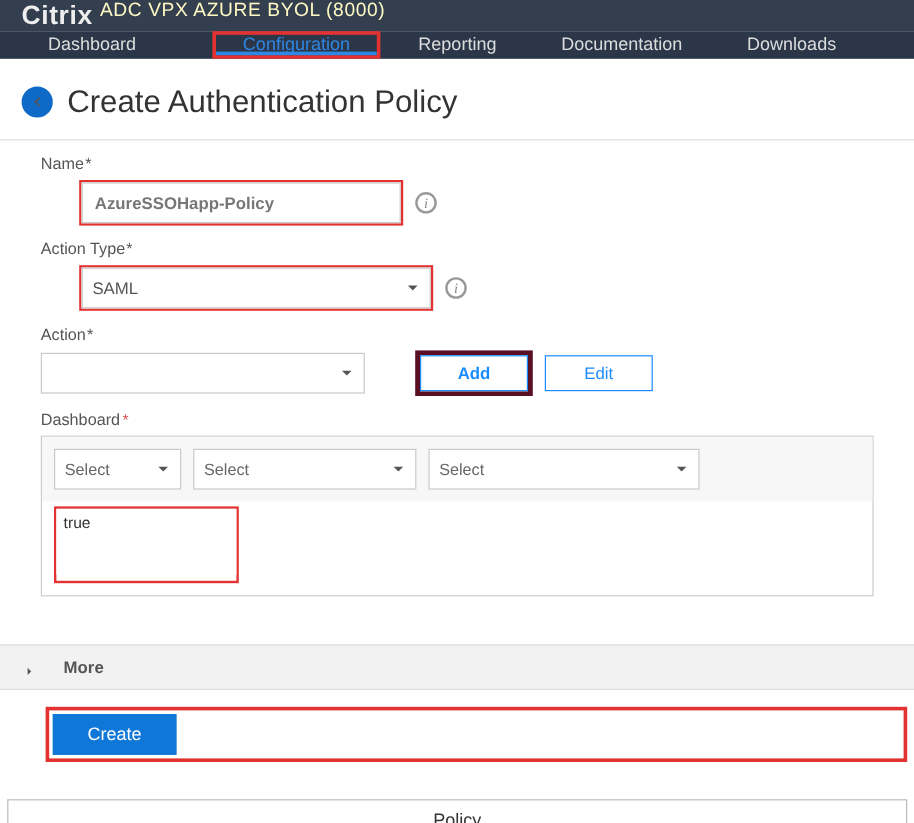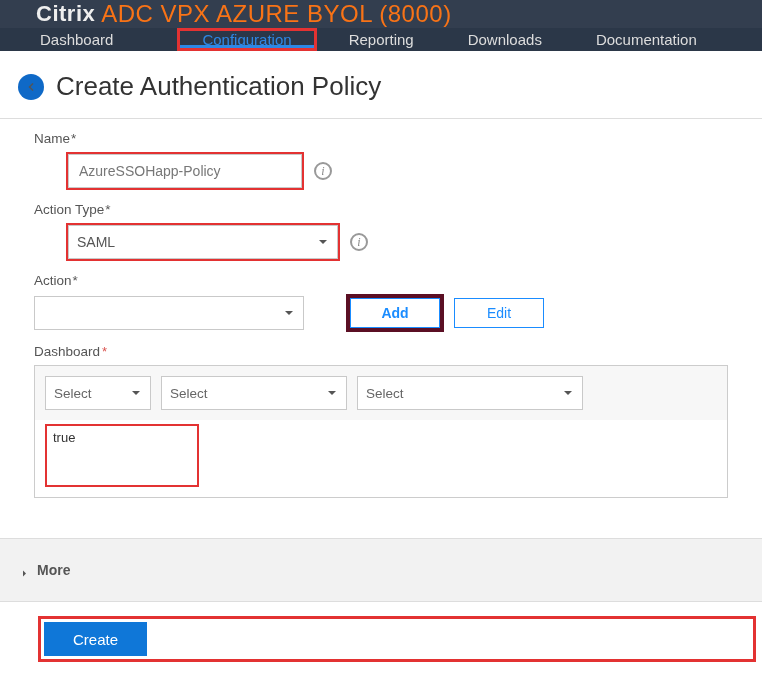--- a/index.html
+++ b/index.html
@@ -1,20 +1,20 @@
 <!DOCTYPE html>
 <html><head>
 <meta charset="utf-8">
 <style>
   * { box-sizing: border-box; margin: 0; padding: 0; font-family: -apple-system, "Segoe UI", Arial, sans-serif; }
   body { width: 762px; height: 686px; background: #fff; display:flex; flex-direction:column; }
 
-  .header { background:#333e4f; height:36px; display:flex; align-items:center; padding:0 36px; color:#ddd; }
+  .header { background:#333e4f; height:36px; display:flex; align-items:flex-start; padding:0 18px; color:#ddd; }
   .brand-bold { font-weight:700; font-size:22px; color:#eee; letter-spacing:0.5px; }
-  .brand-rest { font-size:24px; font-weight:300; color:#f97316; margin-left:6px; letter-spacing:0.5px;}
+  .brand-rest { font-size:16px; font-weight:300; color:#fef9c3; margin-left:6px; letter-spacing:0.5px;}
 
   .nav { background:#2b3748; height:45px; display:flex; align-items:stretch; padding:0 18px; gap:10px;}
   .tab { color:#ddd; font-size:15px; display:flex; align-items:center; padding:0 22px; position:relative; cursor:pointer; }
   .tab.active { color:#2d87e5; }
   .tab.active::after { content:""; position:absolute; left:0; right:0; bottom:0; height:3px; background:#2d87e5;}
   .hlw-red { border:3px solid #e33232; }
   .hlw-redthin { border:2px solid #e33232; }
   .hlw-dark { border:4px solid #5b0f24; }
 
   .page { flex:1; display:flex; flex-direction:column; }
@@ -24,41 +24,41 @@
   .page-title { font-size:26px; font-weight:400; color:#333; }
 
   .hr-sep { border-top:1px solid #ddd; margin:6px 0 0 0; }
 
   .form { padding:12px 34px 0 34px; color:#444; }
   .fld { margin-bottom:12px; }
   .lbl { font-size:13.5px; color:#555; margin-bottom:6px; display:block;}
   .req::after { content:"*"; color:#555; margin-left:1px;}
   .reqred { color:#d9534f; margin-left:2px; font-size:13px;}
   .row { display:flex; align-items:center; gap:10px; }
-  .input { height:34px; border:1px solid #c9c9c9; background:#fff; padding:0 10px; font-size:14px; color:#777; width:234px; }
-  .sel { height:34px; border:1px solid #c9c9c9; background:#fff; padding:0 8px; font-size:14px; color:#555; width:270px; display:flex; align-items:center; justify-content:space-between; cursor:pointer;}
+  .input { height:34px; border:1px solid #c9c9c9; background:#fff; padding:0 10px; font-size:14px; color:#777; width:266px;font-weight:bold; }
+  .sel { height:34px; border:1px solid #c9c9c9; background:#fff; padding:0 8px; font-size:14px; color:#555; width:291px; display:flex; align-items:center; justify-content:space-between; cursor:pointer;}
   .sel.small { width:106px; font-size:13.5px; color:#666; }
   .sel.med { width:186px; font-size:13.5px; color:#666;}
   .sel.lg { width:226px; font-size:13.5px; color:#666;}
   .chev { display:inline-flex; }
   .chev svg{ width:12px; height:12px; fill:#555;}
   .info-i { width:18px;height:18px;border:2px solid #999;border-radius:50%;display:flex;align-items:center;justify-content:center;color:#888;font-size:12px;font-style:italic;font-family:serif; }
 
   .btn { height:30px; padding:0 26px; display:inline-flex; align-items:center; justify-content:center; font-size:14px; cursor:pointer; border:1px solid #1a8cff; color:#1a8cff; background:#fff;}
   .btn.primary { background:#0f77d8; color:#fff; border:1px solid #0f77d8;}
   .btn.plain { border:1px solid #bbb; color:#333; }
 
   .act-row .sel { width:270px; }
   .expr-box { border:1px solid #ccc; margin-top:6px; position:relative;}
   .expr-head { display:flex; gap:10px; padding:10px; background:#f7f7f7;}
   .expr-txt { width:150px; height:55px; border:none; padding:4px 6px; font-size:13px; resize:none; outline:none; color:#333; font-family:inherit;}
   .txtbox-hl { border:2px solid #e33232; display:inline-block; }
   .expr-full { padding:4px 10px 10px 10px; }
 
-  .more-row { background:#f2f2f2; border-top:1px solid #ddd; border-bottom:1px solid #ddd; padding:23px 20px; display:flex; align-items:flex-end; gap:8px; cursor:pointer; font-weight:700; color:#555; font-size:14px; margin-top:28px;}
+  .more-row { background:#f2f2f2; border-top:1px solid #ddd; border-bottom:1px solid #ddd; padding:10px 20px; display:flex; align-items:flex-end; gap:24px; cursor:pointer; font-weight:700; color:#555; font-size:14px; margin-top:28px;}
   .more-row svg{ width:9px; height:9px; fill:#555;}
 
   .footer-row { padding:14px 6px; display:flex; gap:31px;flex-direction:column; }
   .footer-row .btn { height:34px; padding:0 28px; font-size:15px;}
 
   .hl-wrap { display:inline-block;margin-left:32px; }
   .hl-wrap.flex{ display:inline-flex; }
 
 </style>
 </head>
@@ -75,24 +75,24 @@
     </div>
   <span class="hl-wrap hlw-red" style="display:flex;">
     <div class="tab active">
         <span>Configuration</span>
       </div>
   </span>
   <div class="tab">
       <span>Reporting</span>
     </div>
   <div class="tab">
+      <span>Documentation</span>
+    </div>
+  <div class="tab">
       <span>Downloads</span>
-    </div>
-  <div class="tab">
-      <span>Documentation</span>
     </div>
 </div>
 
 <div class="page">
   <div class="title-row">
     <div class="back-btn">
       <span class="chev">
         <svg viewBox="0 0 24 24">
             <path d="M15 4l-8 8 8 8 2-2-6-6 6-6z"></path>
           </svg>

